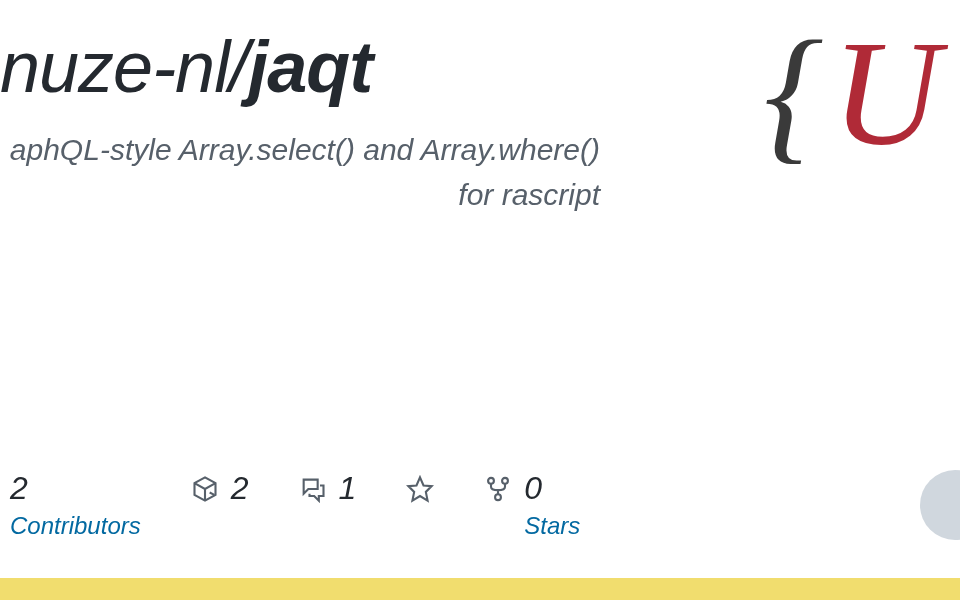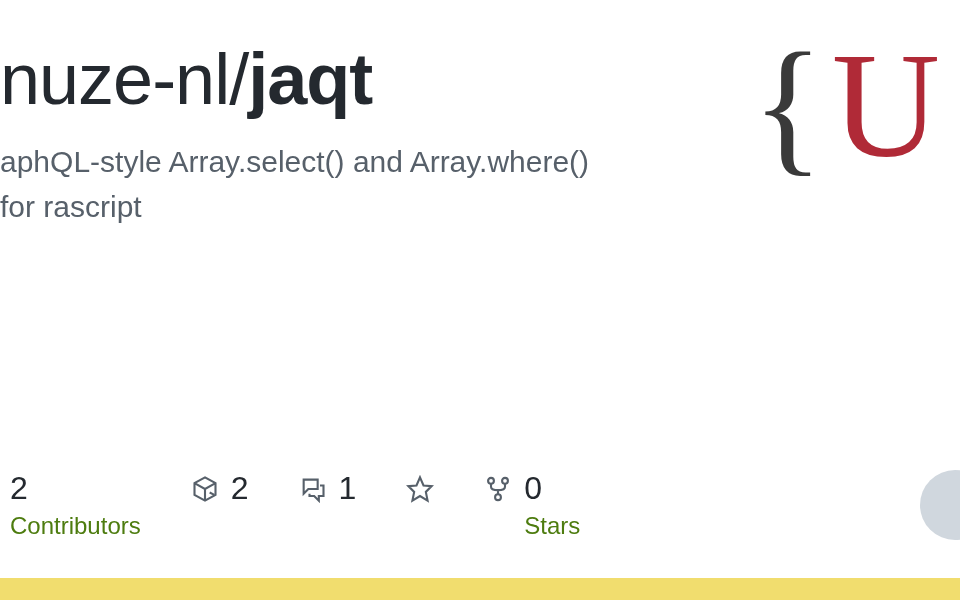--- a/index.html
+++ b/index.html
@@ -9,23 +9,24 @@
     }
     body {
       font-family: -apple-system, BlinkMacSystemFont, "Segoe UI", Helvetica, Arial, sans-serif;
       background: #ffffff;
       width: 960px;
       height: 600px;
       overflow: hidden;
       position: relative;
     }
     .container {
-      padding: 40px 0 0 0;
+      padding: 28px 0 0 0;
       position: relative;
       height: 100%;
+      font-style: italic;
     }
     .header {
       display: flex;
       justify-content: space-between;
       align-items: flex-start;
       padding: 0 20px 0 0;
     }
     .title-section {
       flex: 1;
     }
@@ -42,20 +43,21 @@
     }
     .repo-title .name {
       font-weight: 700;
     }
     .description {
       font-size: 30px;
       color: #57606a;
       line-height: 1.5;
       max-width: 600px;
       font-weight: 400;
+      text-align: right;
     }
     .logo {
       font-size: 150px;
       font-weight: 400;
       line-height: 1;
       display: flex;
       align-items: baseline;
       margin-top: -10px;
       font-family: Georgia, serif;
     }
@@ -101,21 +103,21 @@
       flex-direction: column;
     }
     .stat-number {
       font-size: 32px;
       color: #24292f;
       font-weight: 400;
       line-height: 1.1;
     }
     .stat-label {
       font-size: 24px;
-      color: #4d7c0f;
+      color: #0369a1;
       font-weight: 400;
       margin-top: 6px;
     }
     .footer-stripe {
       position: absolute;
       bottom: 0;
       left: 0;
       right: 0;
       height: 22px;
       background: #f1dd6e;

